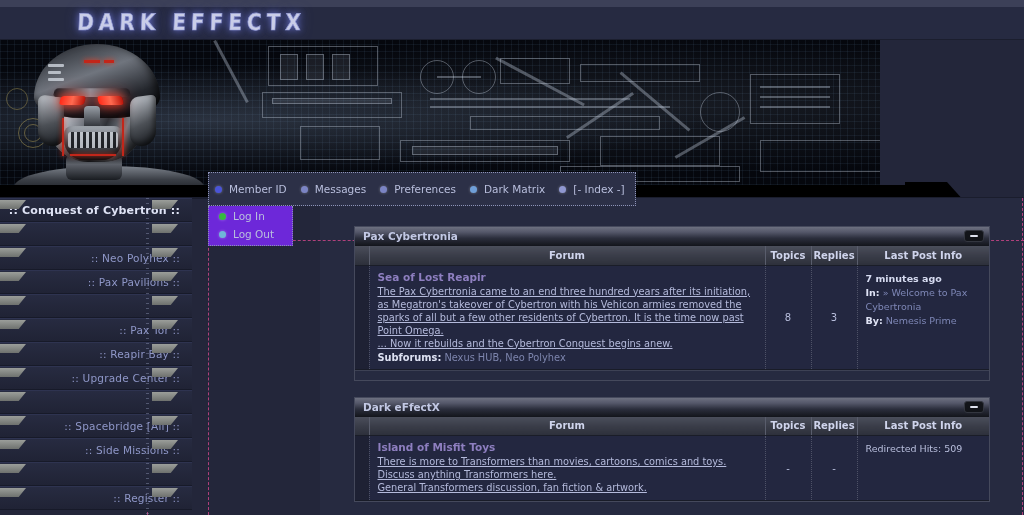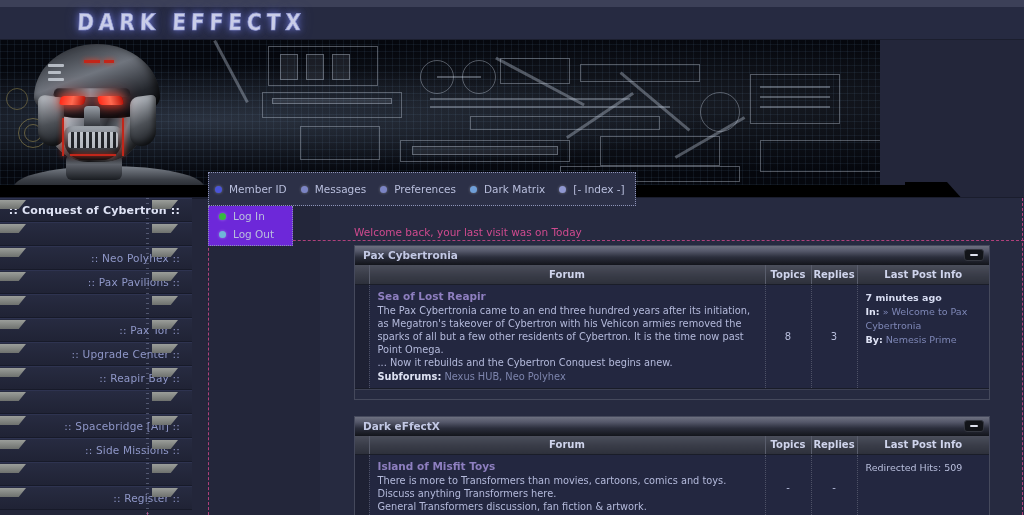--- a/index.html
+++ b/index.html
@@ -280,21 +280,21 @@
     text-align: center; vertical-align: middle;
     font-size: 10px; color: #b9bfdd;
   }
   table.forum-tbl td.last-cell {
     padding: 6px 0 6px 8px; border-right: none;
     font-size: 9.5px; color: #b9bfdd; line-height: 14px;
   }
   .f-title {
     font-size: 10.5px; font-weight: bold; color: #8e7fc0; margin-bottom: 2px;
   }
-  .f-desc { font-size: 9.8px; color: #b4badb; line-height: 13px; }
+  .f-desc { font-size: 9.8px; color: #b4badb; line-height: 13px; text-decoration: underline; }
   .f-subs { font-size: 9.8px; color: #b4badb; margin-top: 2px; }
   .f-subs b { color: #dde1f2; }
   .f-subs a { color: #7d85ad; text-decoration: none; }
   .lp-when { color: #d6dbf0; font-weight: bold; }
   .lp-k { color: #dfe3f5; font-weight: bold; }
   .lp-a { color: #7e87b6; }
   .tbl-foot { height: 10px; background: #262a40; border-top: 1px solid #3d4154; }
 </style>
 </head>
 <body>
@@ -416,27 +416,27 @@
     <div class="side-row">
       <div class="tab-l"></div>
       <div class="tab-r2"></div>
       <div class="tab-r"></div>
       <span class="side-label">:: Pax Tor ::</span>
     </div>
     <div class="side-row">
       <div class="tab-l"></div>
       <div class="tab-r2"></div>
       <div class="tab-r"></div>
+      <span class="side-label">:: Reapir Bay ::</span>
+    </div>
+    <div class="side-row">
+      <div class="tab-l"></div>
+      <div class="tab-r2"></div>
+      <div class="tab-r"></div>
       <span class="side-label">:: Upgrade Center ::</span>
-    </div>
-    <div class="side-row">
-      <div class="tab-l"></div>
-      <div class="tab-r2"></div>
-      <div class="tab-r"></div>
-      <span class="side-label">:: Reapir Bay ::</span>
     </div>
     <div class="side-row">
       <div class="tab-l"></div>
       <div class="tab-r2"></div>
       <div class="tab-r"></div>
       <span class="side-label"></span>
     </div>
     <div class="side-row">
       <div class="tab-l"></div>
       <div class="tab-r2"></div>
@@ -494,21 +494,20 @@
       </div>
       <div class="nav-item">
         <span class="bullet" style="background:#6fb6d8"></span>
         <span class="nav-label">Log Out</span>
       </div>
     </div>
   </div>
 
   <div class="main">
 
-    <div class="welcome">Welcome back, your last visit was on Today</div>
 
     <div class="cat">
       <div class="cat-head">
         <span class="cat-title">Pax Cybertronia</span>
         <div class="collapse-btn">
             <i></i>
           </div>
       </div>
       <table class="forum-tbl">
         <thead>

